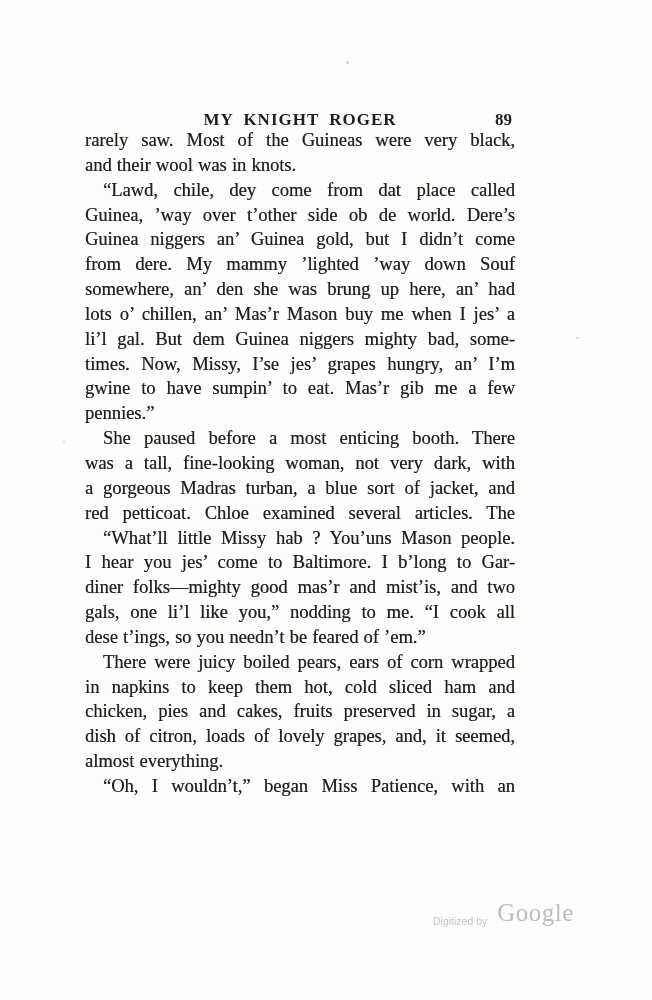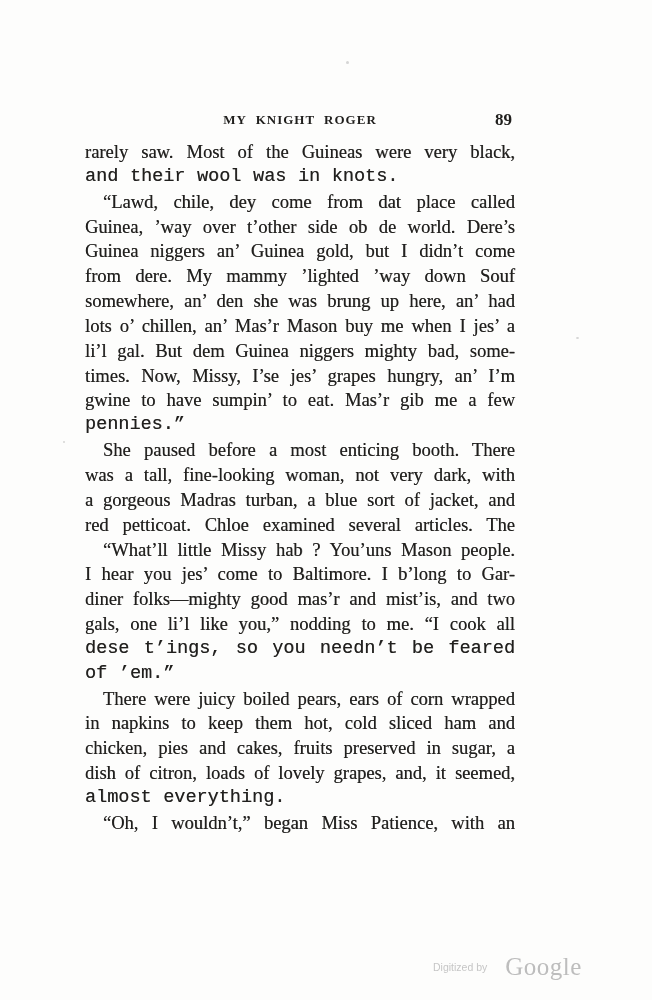--- a/index.html
+++ b/index.html
@@ -22,63 +22,62 @@
     position: absolute;
     left: 85px;
     top: 110px;
     width: 430px;
     height: 22px;
   }
   .head-title {
     position: absolute;
     left: 0; right: 0;
     text-align: center;
-    font-size: 13px;
+    font-size: 17px;
     line-height: 20px;
     font-weight: bold;
     letter-spacing: 1px;
     word-spacing: 5px;
     white-space: nowrap;
   }
   .page-number {
     position: absolute;
     right: 3px;
     top: 0;
     font-size: 17px;
     line-height: 20px;
     font-weight: bold;
     text-align: right;
   }
   
   .text-block {
     position: absolute;
     left: 85px;
-    top: 140px;
+    top: 128px;
     width: 430px;
     font-size: 18.5px;
     line-height: 24.85px;
     word-spacing: 0.5px;
     text-shadow: 0.3px 0 0 rgba(32, 31, 29, 0.65);
   }
   .para { margin: 0; }
   .line {
     text-align: justify;
     text-align-last: justify;
     white-space: normal;
   }
-  .line.last { text-align-last: left; font-family: Liberation Mono, monospace; }
+  .line.last { text-align-last: left; }
   .para.indent .line:first-child { text-indent: 18px; }
   
   .watermark {
     position: absolute;
     left: 433px;
-    top: 953px;
+    top: 899px;
     display: flex;
-    align-items: center;
-    gap: 8px;
+    align-items: flex-end;
     user-select: none;
   }
   .wm-prefix {
     font-family: "Liberation Sans", sans-serif;
     font-size: 10.5px;
     color: #c6c6c6;
   }
   .wm-brand {
     font-family: "Liberation Serif", serif;
     font-size: 25px;

